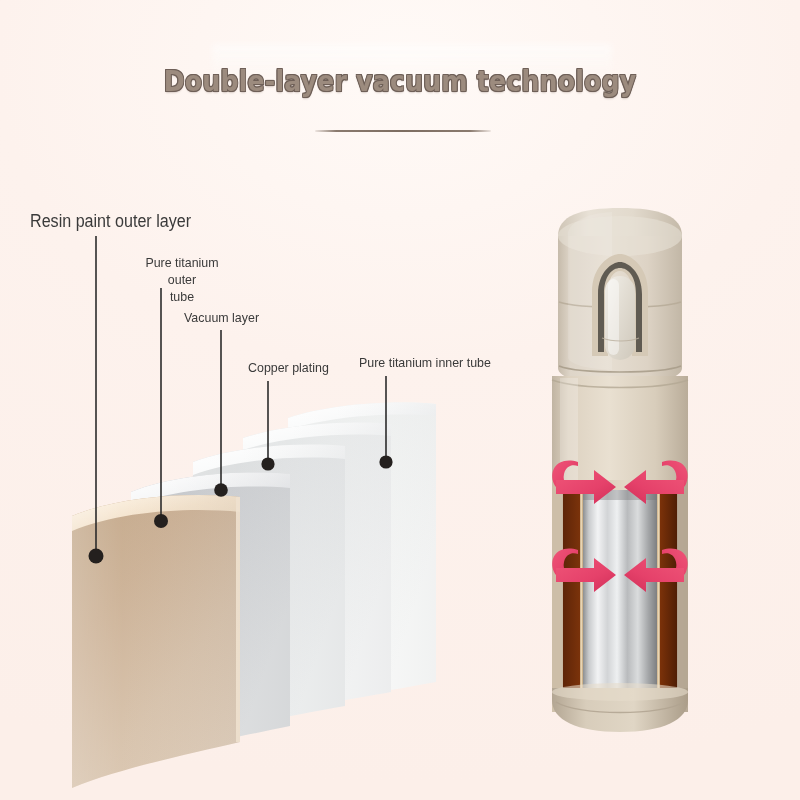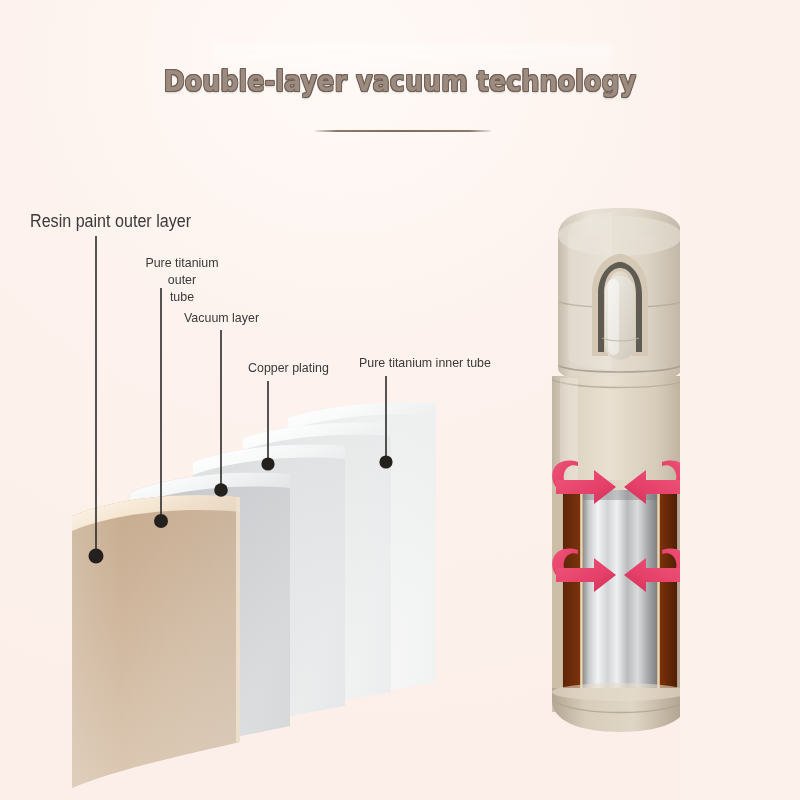--- a/index.html
+++ b/index.html
@@ -10,21 +10,21 @@
   body {
     width: 800px;
     height: 800px;
     overflow: hidden;
     font-family: "Liberation Sans", sans-serif;
     background: #fdf1ec;
   }
 
   #page {
     position: relative;
-    width: 680px;
+    width: 800px;
     height: 800px;
     background: radial-gradient(ellipse 120% 90% at 50% 8%, #fffaf7 0%, #fdf2ed 42%, #fcefe9 100%);
     overflow: hidden;
   }
 
   
   .watermark {
     position: absolute;
     left: 212px;
     top: 44px;

